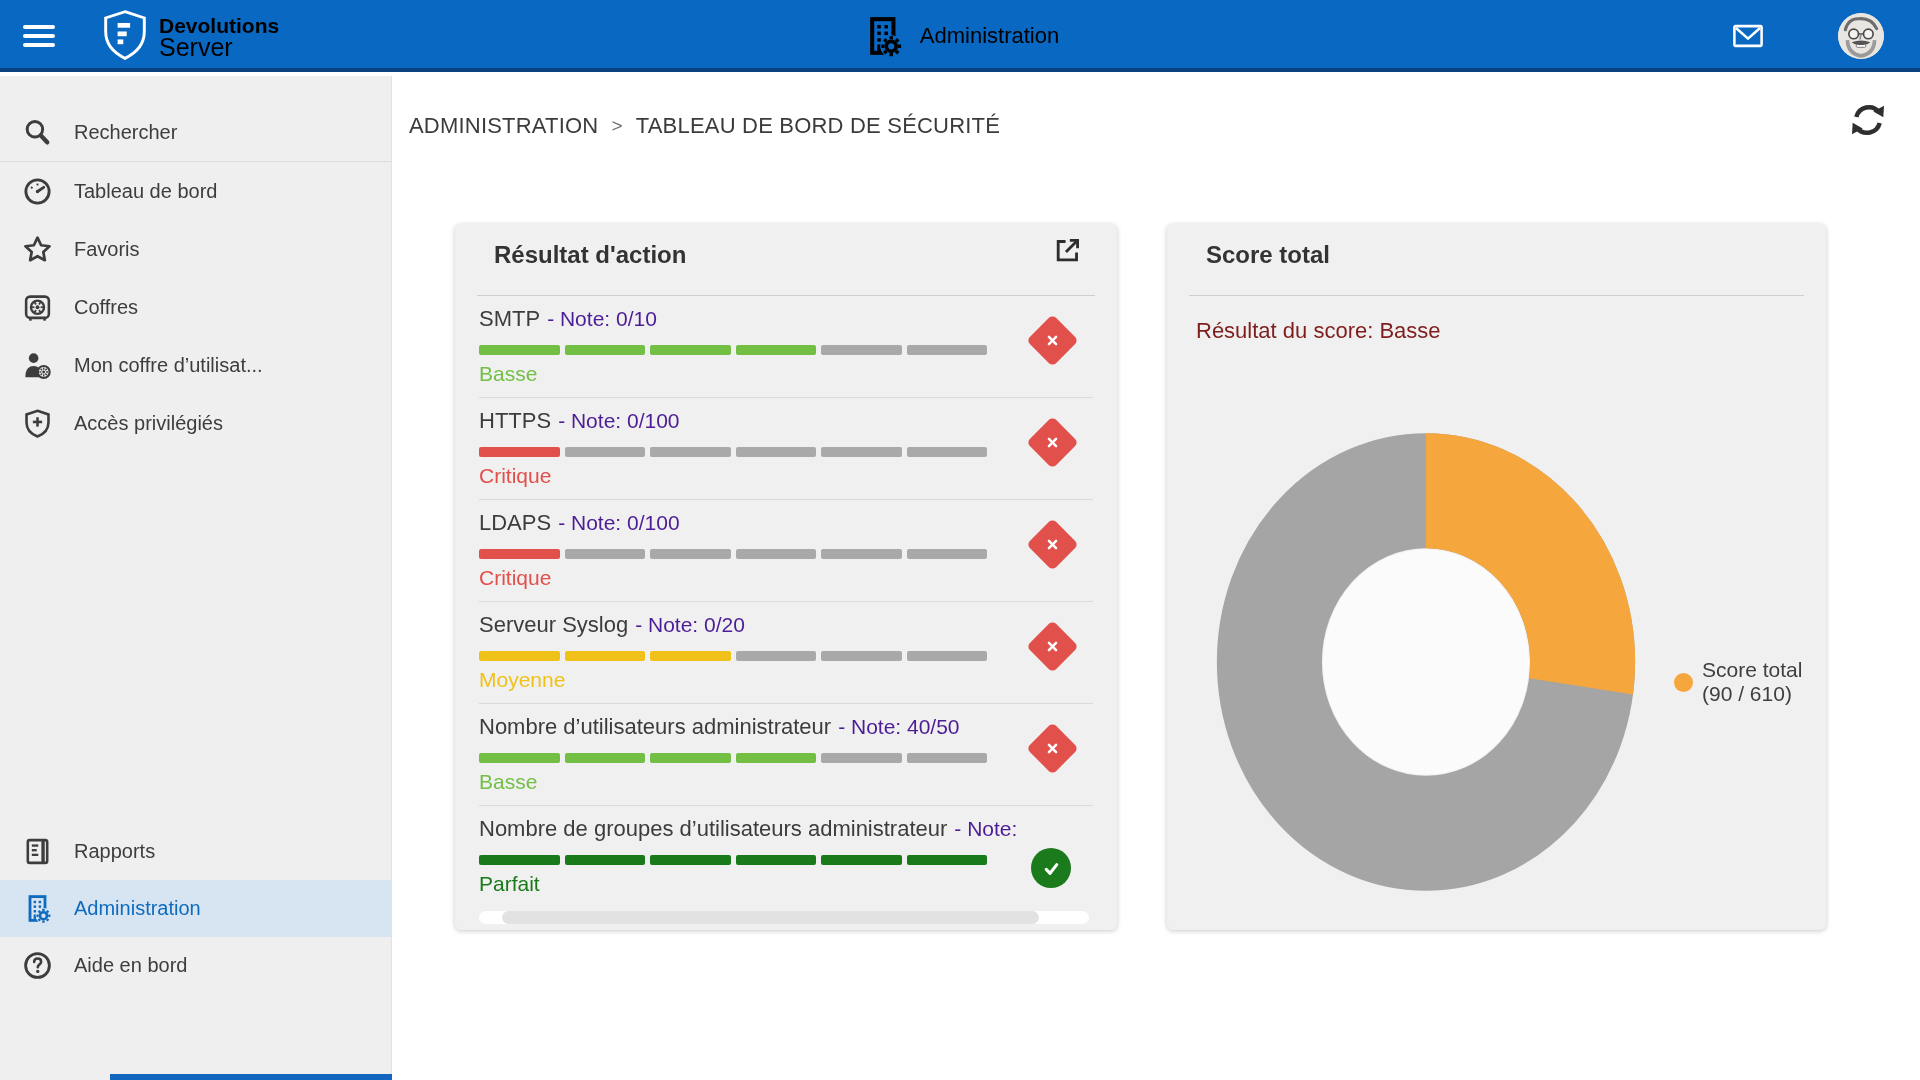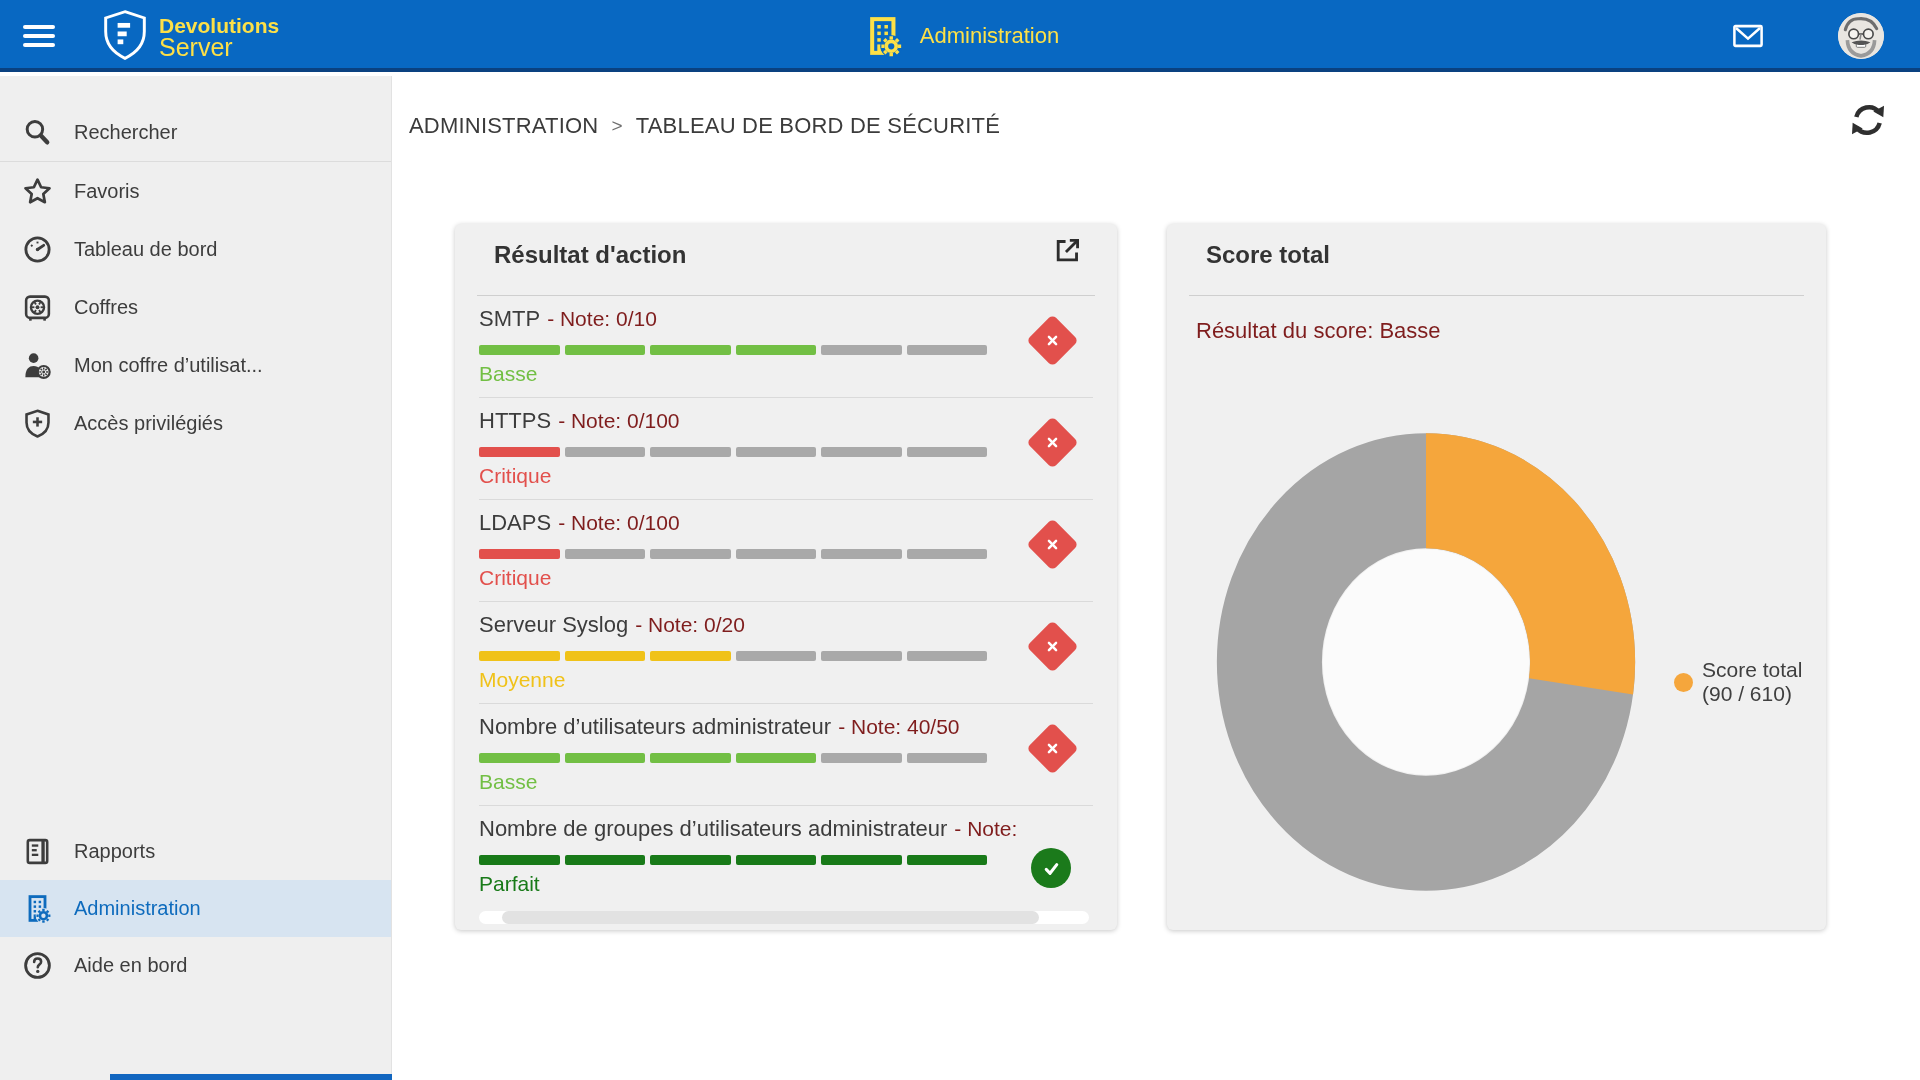--- a/index.html
+++ b/index.html
@@ -3,21 +3,21 @@
 <meta charset="utf-8">
 <style>
   * { margin:0; padding:0; box-sizing:border-box; }
   html,body { width:1920px; height:1080px; overflow:hidden; background:#fff;
               font-family:"Liberation Sans", sans-serif; }
   body { position:relative; }
   svg { display:block; }
 
   
   .topbar { position:absolute; top:0; left:0; right:0; height:72px;
-            background:#0868c2; border-bottom:4px solid #0a4180; color:#fde047; z-index:5; }
+            background:#0868c2; border-bottom:4px solid #0a4180; color:#000000; z-index:5; }
   .hamburger { position:absolute; left:23px; top:25px; width:32px; cursor:pointer; }
   .hamburger .bar { height:4px; width:32px; background:#fff; border-radius:2px; margin-bottom:5px; }
   .hamburger .bar:last-child { margin-bottom:0; }
   .brand { position:absolute; left:102px; top:10px; display:flex; align-items:center; gap:11px; }
   .brand-shield { width:46px; height:50px; }
   .brand-text .l1 { font-size:21px; font-weight:700; line-height:23px; }
   .brand-text .l2 { font-size:25px; font-weight:400; line-height:20px; }
   .header-center { position:absolute; left:50%; transform:translateX(-50%); top:0; height:72px;
                    display:flex; align-items:center; gap:15px; }
   .header-center .building-icon { width:44px; height:44px; --tile-bg:#0868c2; }
@@ -60,21 +60,21 @@
                  position:relative; }
   .card-title { font-size:24px; font-weight:600; color:#333; }
   .open-icon { position:absolute; right:12px; top:11px; width:31px; height:31px;
                color:#2d2d2d; cursor:pointer; }
 
   
   .rows { margin:0 24px; }
   .row { position:relative; height:102px; border-bottom:1px solid #dadada; padding-top:9px; cursor:pointer; }
   .row:last-child { border-bottom:none; }
   .row-name { font-size:22px; color:#3c3c3c; line-height:28px; white-space:nowrap; overflow:hidden; }
-  .row-note { font-size:21px; color:#7f1d1d; margin-left:7px; }
+  .row-note { font-size:21px; color:#4c1d95; margin-left:7px; }
   .progress { display:flex; gap:5px; width:508px; margin-top:12px; }
   .seg { height:10px; flex:1; border-radius:2px; }
   .row-sev { font-size:21px; margin-top:6px; line-height:26px; }
   .status-icon { position:absolute; right:22px; top:26px; }
   .diamond { width:37px; height:37px; background:#e2504c; border-radius:5px; transform:rotate(45deg);
              display:flex; align-items:center; justify-content:center; }
   .diamond svg { width:19px; height:19px; transform:rotate(-45deg); }
   .status-icon.ok { top:42px; }
   .okcircle { width:40px; height:40px; border-radius:50%; background:#1b7a1b;
               display:flex; align-items:center; justify-content:center; }
@@ -165,35 +165,35 @@
     <div class="side-item">
       <svg viewBox="0 0 24 24" fill="none" stroke="currentColor">
         <circle cx="10" cy="9.5" r="6" stroke-width="2.3"></circle>
         <line x1="14.6" y1="14.4" x2="19.5" y2="19.6" stroke-width="3.4" stroke-linecap="round"></line>
       </svg>
       <span>Rechercher</span>
     </div>
     <div class="side-divider"></div>
 
     <div class="side-item">
-      <svg viewBox="0 0 24 24" fill="none" stroke="currentColor" stroke-width="2.1" stroke-linejoin="round">
-        <path d="M12 2.8 L14.8 8.7 L21.3 9.5 L16.5 13.9 L17.7 20.3 L12 17.2 L6.3 20.3 L7.5 13.9 L2.7 9.5 L9.2 8.7 Z"></path>
-      </svg>
-      <span>Favoris</span>
-    </div>
-
-    <div class="side-item">
       <svg viewBox="0 0 24 24" fill="none" stroke="currentColor">
         <circle cx="12" cy="12" r="9" stroke-width="2.2"></circle>
         <line x1="12" y1="12" x2="16.8" y2="8.8" stroke-width="2.2" stroke-linecap="round"></line>
         <circle cx="12" cy="12" r="1.3" fill="currentColor" stroke="none"></circle>
         <line x1="7" y1="8.6" x2="8.1" y2="9.5" stroke-width="1.5"></line>
         <line x1="12" y1="5.9" x2="12" y2="7.3" stroke-width="1.5"></line>
       </svg>
       <span>Tableau de bord</span>
+    </div>
+
+    <div class="side-item">
+      <svg viewBox="0 0 24 24" fill="none" stroke="currentColor" stroke-width="2.1" stroke-linejoin="round">
+        <path d="M12 2.8 L14.8 8.7 L21.3 9.5 L16.5 13.9 L17.7 20.3 L12 17.2 L6.3 20.3 L7.5 13.9 L2.7 9.5 L9.2 8.7 Z"></path>
+      </svg>
+      <span>Favoris</span>
     </div>
 
     <div class="side-item">
       <svg viewBox="0 0 24 24" fill="none" stroke="currentColor">
         <rect x="3.2" y="3.6" width="17.6" height="16.4" rx="3" stroke-width="2"></rect>
         <circle cx="12" cy="11.8" r="5.1" stroke-width="1.8"></circle>
         <circle cx="12" cy="11.8" r="1.5" fill="currentColor" stroke="none"></circle>
         <g stroke-width="1.4">
           <line x1="14.4" y1="11.8" x2="16.6" y2="11.8"></line>
           <line x1="13.2" y1="13.88" x2="14.3" y2="15.78"></line>

